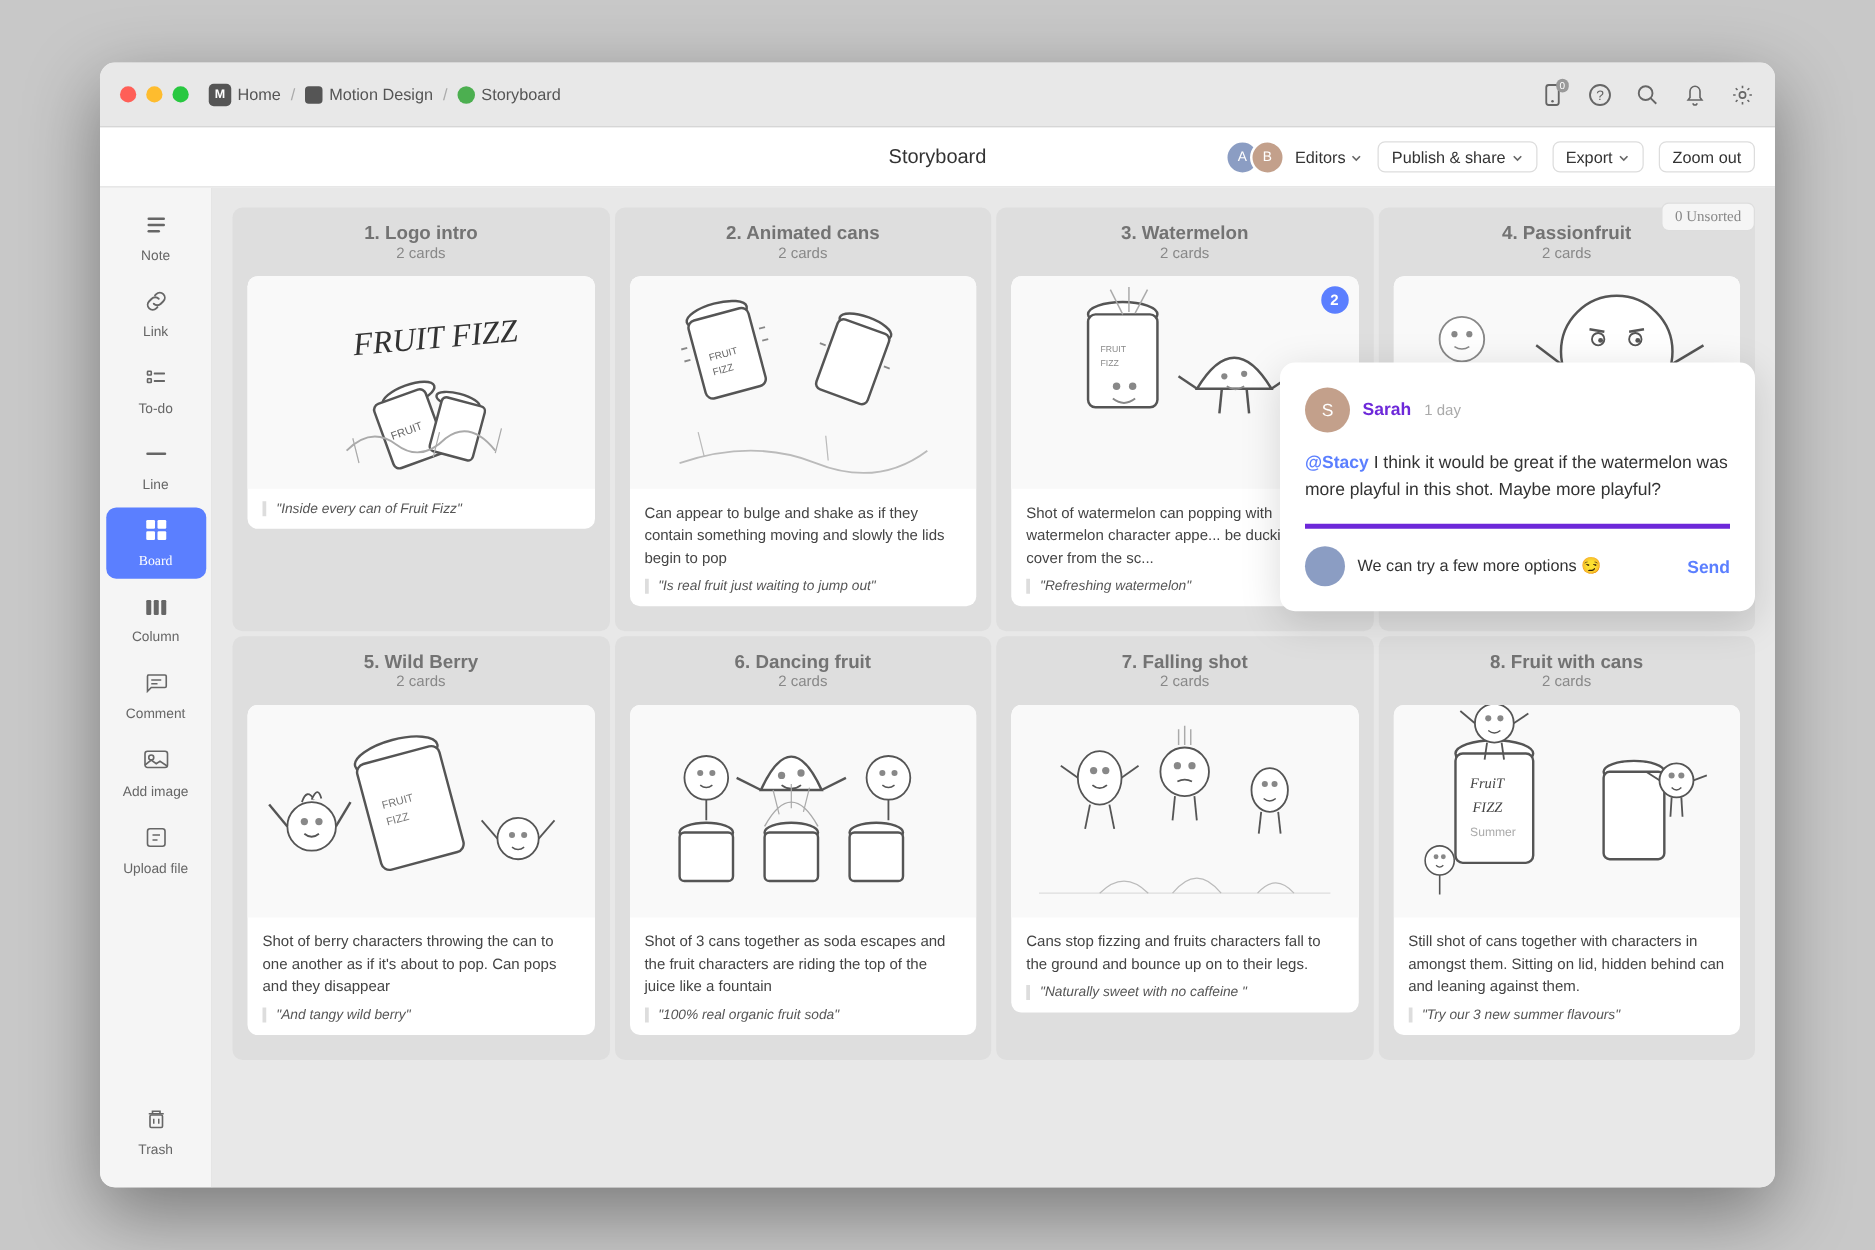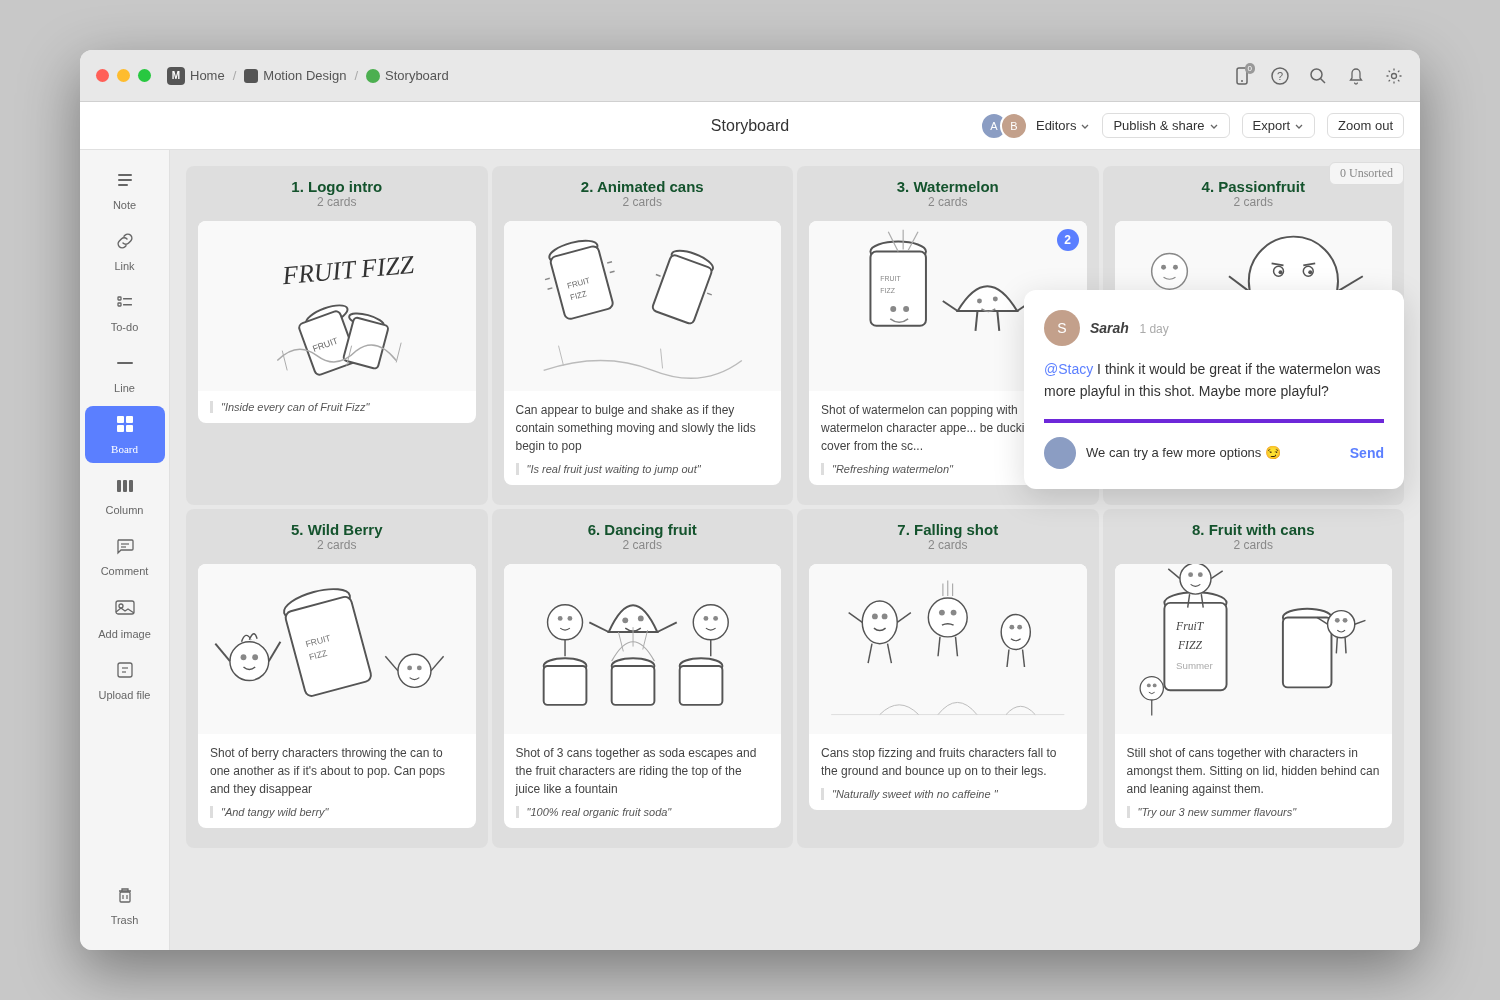--- a/index.html
+++ b/index.html
@@ -98,21 +98,21 @@
     }
 
     .board-grid {
       display: grid;
       grid-template-columns: repeat(4, 1fr);
       gap: 4px;
     }
 
     .board-column { background: #dedede; border-radius: 8px; padding: 12px; }
     .col-header { text-align: center; margin-bottom: 12px; }
-    .col-title { font-size: 15px; font-weight: 600; color: #14532d; }
+    .col-title { font-size: 15px; font-weight: 600; color: #737373; }
     .col-subtitle { font-size: 12px; color: #888; }
 
     .card {
       background: white;
       border-radius: 8px;
       overflow: hidden;
       margin-bottom: 8px;
     }
     .card-image {
       width: 100%;
@@ -138,24 +138,24 @@
       right: 16px;
       width: 380px;
       background: white;
       border-radius: 12px;
       box-shadow: 0 8px 32px rgba(0,0,0,0.15);
       padding: 20px;
       z-index: 10;
     }
     .comment-header { display: flex; align-items: center; gap: 10px; margin-bottom: 12px; }
     .comment-avatar { width: 36px; height: 36px; border-radius: 50%; background: #c3a08b; flex-shrink: 0; overflow: hidden; display: flex; align-items: center; justify-content: center; font-size: 14px; color: white; }
-    .comment-author { font-weight: 600; color: #404040; font-size: 14px; font-style: italic; }
+    .comment-author { font-weight: 600; color: #6d28d9; font-size: 14px; }
     .comment-time { font-size: 12px; color: #aaa; margin-left: 6px; }
     .comment-text { font-size: 14px; color: #333; line-height: 1.6; }
-    .mention { color: #5b7fff; font-weight: 400; }
+    .mention { color: #5b7fff; font-weight: 700; }
     .comment-reply { display: flex; align-items: center; gap: 10px; margin-top: 16px; border-top: 4px solid #6d28d9; padding-top: 14px; }
     .reply-avatar { width: 32px; height: 32px; border-radius: 50%; background: #8b9dc3; flex-shrink: 0; }
     .reply-input { flex: 1; font-size: 13px; color: #333; }
     .send-btn { color: #5b7fff; font-weight: 600; font-size: 14px; cursor: pointer; }
     .comment-badge { position: absolute; top: -6px; right: -6px; width: 22px; height: 22px; background: #5b7fff; color: white; border-radius: 50%; font-size: 12px; font-weight: 600; display: flex; align-items: center; justify-content: center; }
 
     .col3-card1 { position: relative; }
     .col3-img-wrap { position: relative; }
   </style>
 </head>

